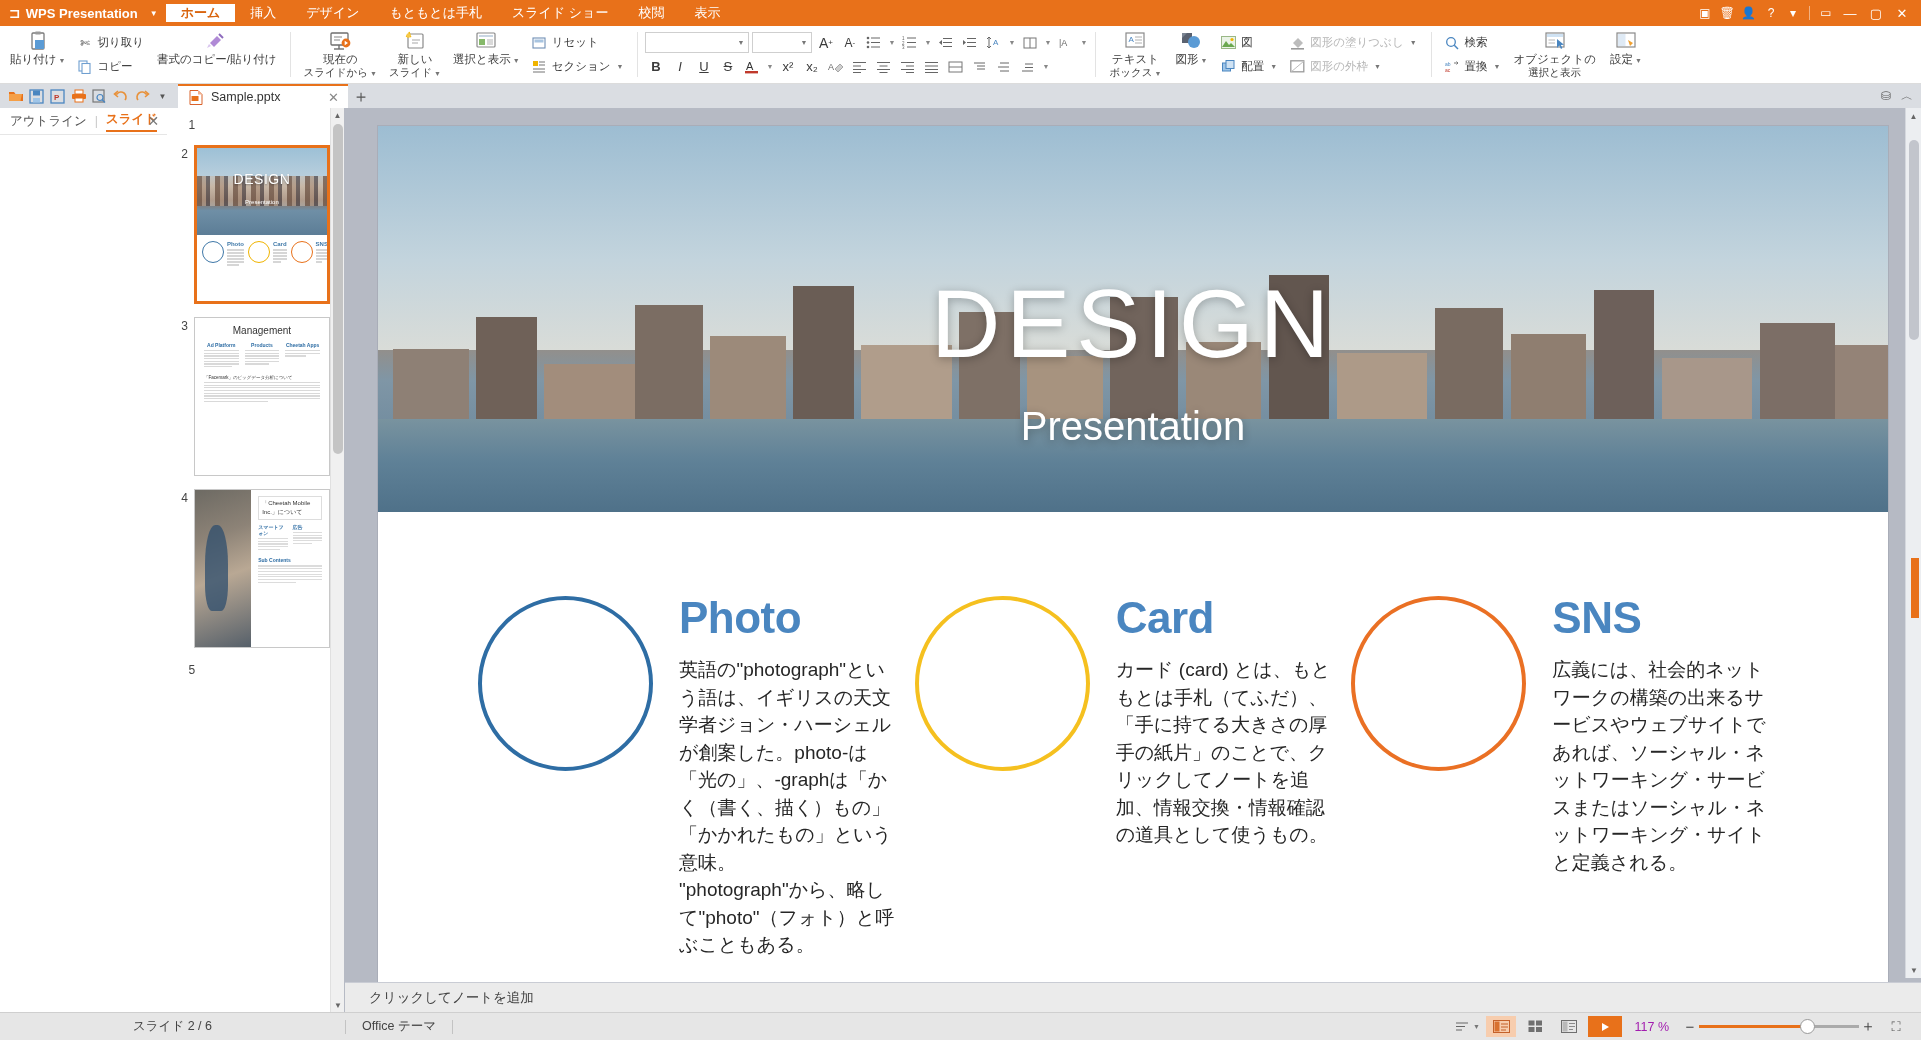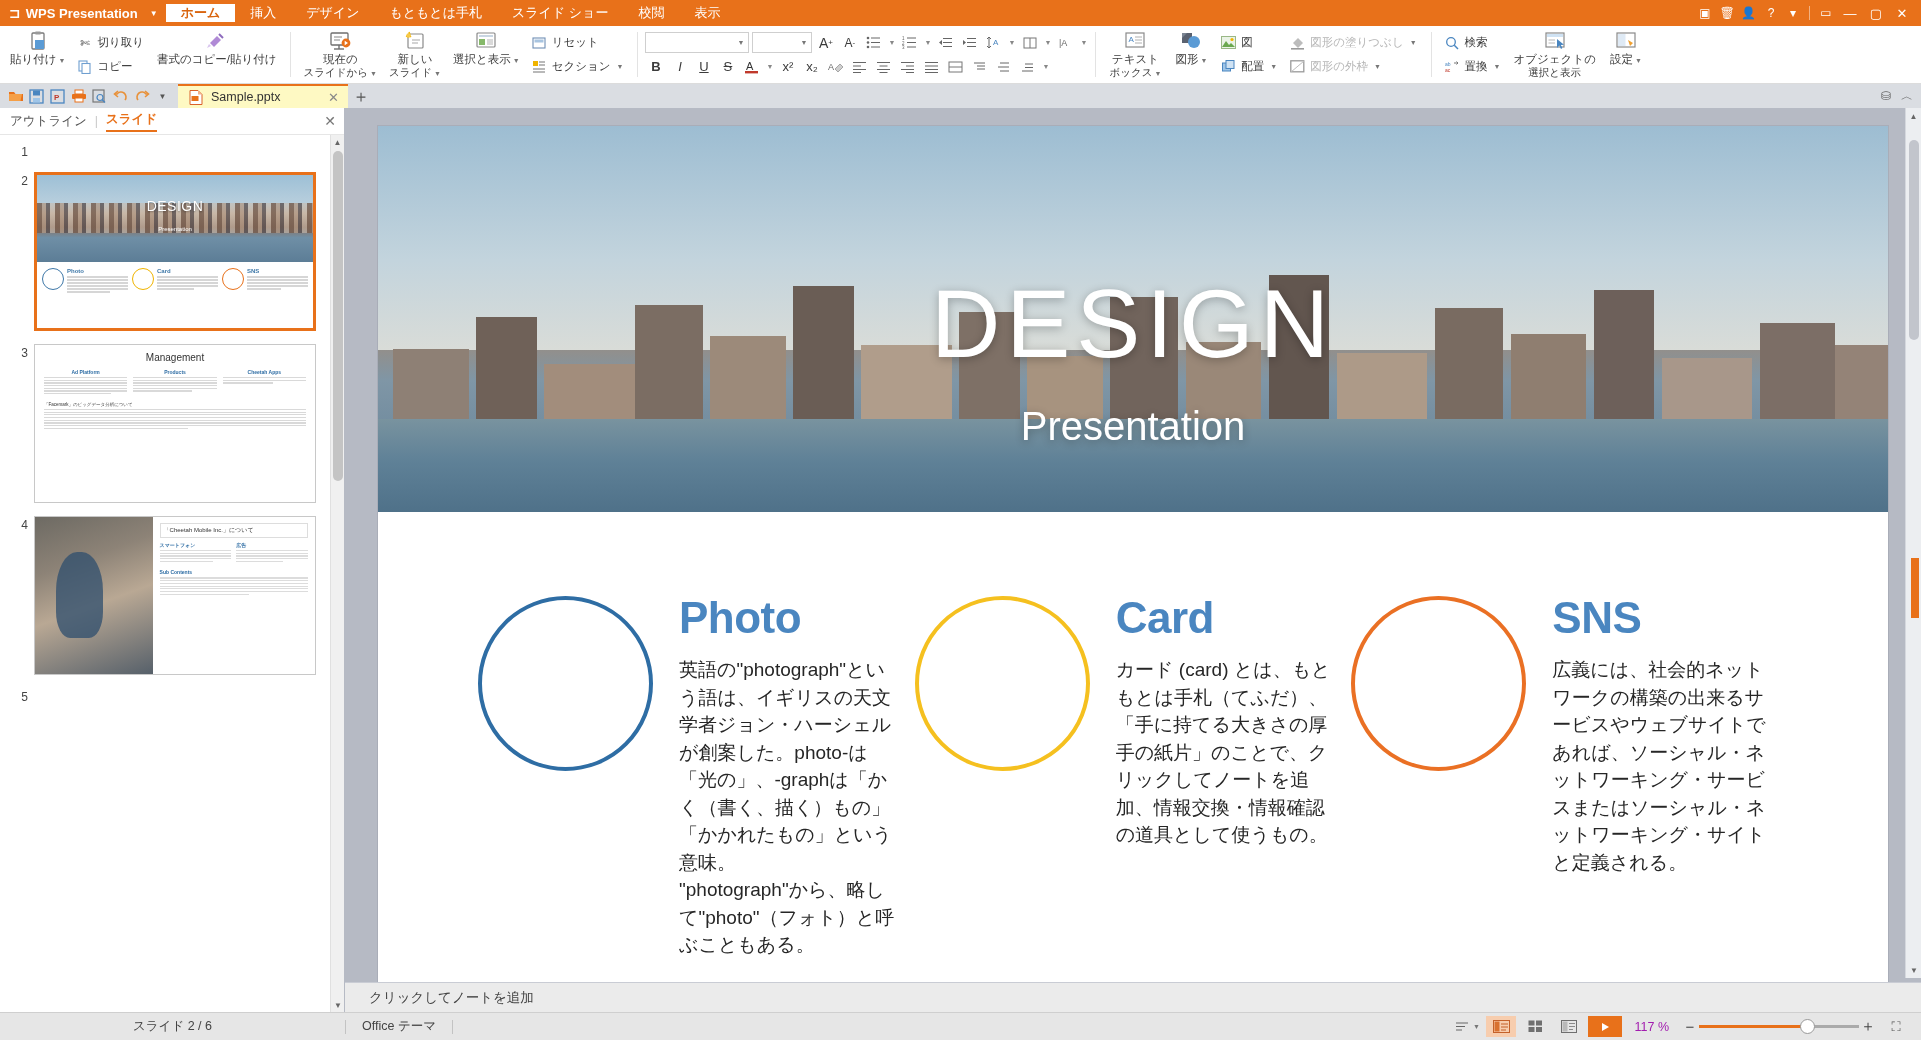--- a/index.html
+++ b/index.html
@@ -79,32 +79,32 @@
 
   .disabled{ color:#b6b6b6 !important; }
 
   
   .doctabbar{
     height:24px; background:#dadde2; display:flex; align-items:stretch; position:relative;
   }
   .qat{ display:flex; align-items:center; gap:2px; padding:0 6px; }
   .qat-btn{ width:19px;height:19px;display:flex;align-items:center;justify-content:center; font-size:12px;}
   .filetab{
-    display:flex; align-items:center; gap:7px; background:#fef9c3; border-top:2px solid #e8711a;
+    display:flex; align-items:center; gap:7px; background:#ffffff; border-top:2px solid #e8711a;
     padding:0 9px 0 9px; font-size:12.5px; color:#333; min-width:170px;
   }
   .filetab .x{ margin-left:auto; color:#888; font-size:13px; }
   .newtab{ width:26px; display:flex;align-items:center;justify-content:center; font-size:17px; color:#555;}
   .doctab-right{ position:absolute; right:8px; top:0; height:24px; display:flex; align-items:center; gap:10px; color:#666; font-size:12px;}
 
   
   .main{ height:calc(1040px - 26px - 58px - 24px - 28px); display:flex; background:#b6bac4; }
 
   
-  .slidepanel{ width:345px; background:#fff; display:flex; flex-direction:column; border-right:1px solid #b6bac4;}
+  .slidepanel{ width:345px; background:#fff; display:flex; flex-direction:row; border-right:1px solid #b6bac4;}
   .sp-head{
     height:27px; display:flex; align-items:center; padding:0 10px; font-size:12.5px;
     background:#fff; border-bottom:1px solid #e6e6e6; position:relative;
   }
   .sp-head .outline{ color:#555; }
   .sp-head .divider{ margin:0 8px; color:#c9c9c9; }
   .sp-head .slides{ color:#e8711a; font-weight:bold; border-bottom:2px solid #e8711a; padding-bottom:2px;}
   .sp-head .close{ position:absolute; right:8px; color:#777; font-size:14px;}
   .sp-body{ flex:1; display:flex; overflow:hidden; background:#fff;}
   .thumbs{ flex:1; padding:8px 0 0 14px; overflow:hidden;}

